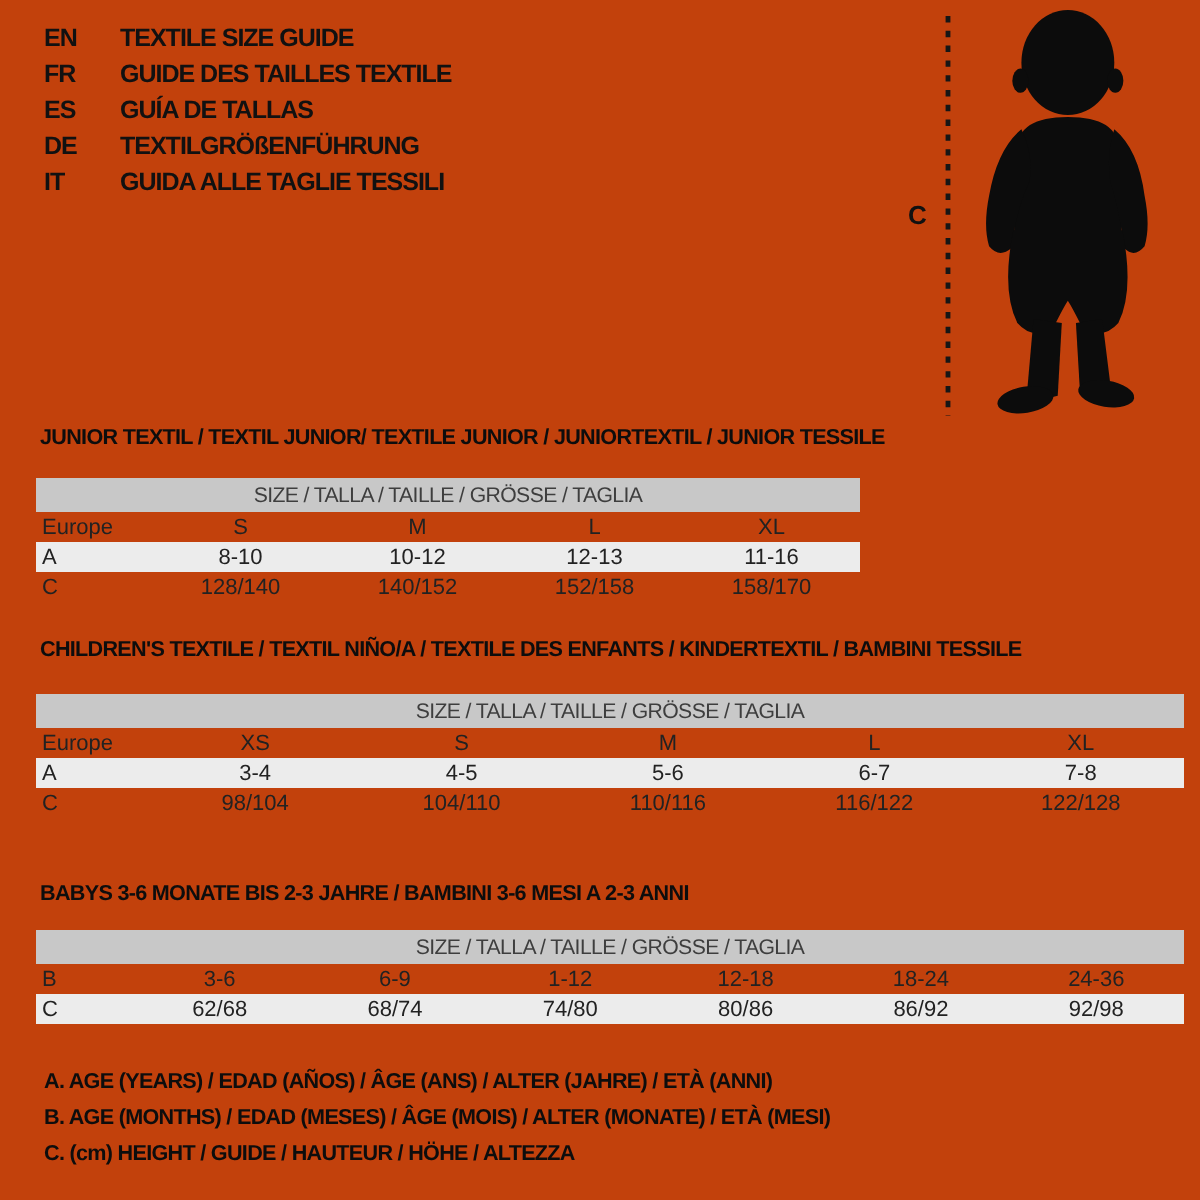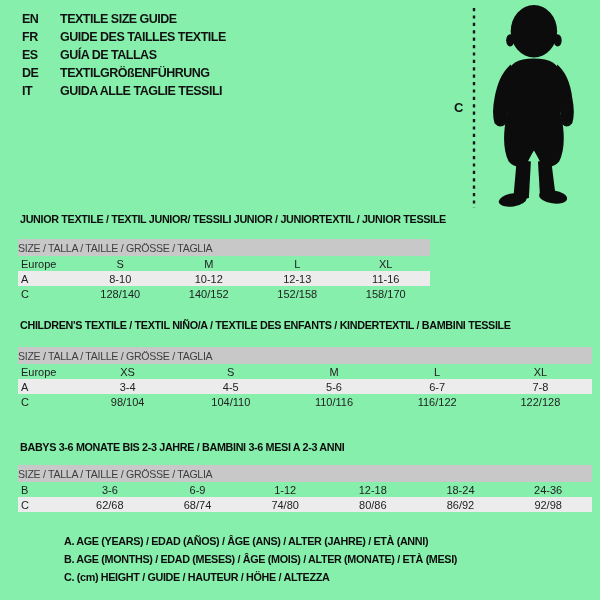--- a/index.html
+++ b/index.html
@@ -1,21 +1,21 @@
 <!DOCTYPE html>
 <html><head>
 <meta charset="utf-8">
 <style>
   html, body { margin:0; padding:0; background:#ffffff; }
   body {
     width:600px; height:600px; overflow:hidden; position:relative;
     font-family:"Liberation Sans", sans-serif; color:#1a1a1a;
     -webkit-font-smoothing:antialiased;
   }
-  .page { position:relative; width:600px; height:600px; background:#86efac; }
+  .page { position:relative; width:600px; height:600px; background:#c2410c; }
 
   
   .lang-list { position:absolute; left:22px; top:10px; }
   .lang-row { display:flex; height:18px; align-items:center;
               font-weight:bold; font-size:12.5px; letter-spacing:-0.5px; color:#111; }
   .lang-code { width:38px; flex:0 0 38px; }
   .lang-title { white-space:nowrap; }
 
   
   .figure { position:absolute; left:450px; top:2px; width:150px; height:212px; }
@@ -25,26 +25,26 @@
 
   
   .tbl-title { position:absolute; left:20px; font-weight:bold; font-size:10.8px;
                letter-spacing:-0.35px; color:#0d0d0d; white-space:nowrap; line-height:16px; }
 
   
   table.size-table { position:absolute; left:18px; border-collapse:collapse;
                      table-layout:fixed; font-size:11px; color:#222; }
   table.size-table td { padding:0; height:15px; text-align:center; overflow:hidden; white-space:nowrap; }
   table.size-table tr.bar td { background:#c8c8c8; color:#3e3e3e; height:17px;
-                               text-align:left; padding-left:0; font-size:10.6px; letter-spacing:-0.3px; }
+                               text-align:center; padding-left:0; font-size:10.6px; letter-spacing:-0.3px; }
   table.size-table td.lbl { text-align:left; padding-left:3px; }
   table.size-table tr:nth-child(3) td { background:#ececec; }
 
   
-  .footnotes { position:absolute; left:22px; top:532px;margin-left:42px; }
+  .footnotes { position:absolute; left:22px; top:532px; }
   .fn { font-weight:bold; font-size:10.8px; letter-spacing:-0.35px;
         line-height:18px; color:#0d0d0d; white-space:nowrap; }
 </style>
 </head>
 <body>
 
 <div class="page">
 
   <div class="lang-list">
     <div class="lang-row">
@@ -84,21 +84,21 @@
         <path d="M70,62 Q82,72 85,95 Q88,110 85,120 Q80,126 75,121 Q72,100 68,88 Q66,74 70,62 Z"></path>
         <path d="M20,112 Q14,142 22,158 Q30,167 40,160 Q45,150 47,147 Q49,150 54,160 Q64,167 72,158 Q80,142 74,112 Z"></path>
         <path d="M30,156 L27,190 Q27,196 34,196 L42,194 L44,158 Z"></path>
         <path d="M64,156 L68,188 Q68,194 61,194 L53,192 L51,158 Z"></path>
         <ellipse cx="26" cy="196" rx="14" ry="6.5" transform="rotate(-9 26 196)"></ellipse>
         <ellipse cx="66" cy="193" rx="14" ry="6.5" transform="rotate(9 66 193)"></ellipse>
       </g>
     </svg>
   </div>
 
-  <div class="tbl-title" style="top:211px">JUNIOR TEXTILE / TEXTIL JUNIOR/ TESSILI JUNIOR / JUNIORTEXTIL / JUNIOR TESSILE</div>
+  <div class="tbl-title" style="top:211px">JUNIOR TEXTIL / TEXTIL JUNIOR/ TEXTILE JUNIOR / JUNIORTEXTIL / JUNIOR TESSILE</div>
   <table class="size-table" style="top:239px;width:412px">
     <colgroup>
         <col style="width:58px">
         <col>
         <col>
         <col>
         <col>
       </colgroup>
     <tbody>
         <tr class="bar">

